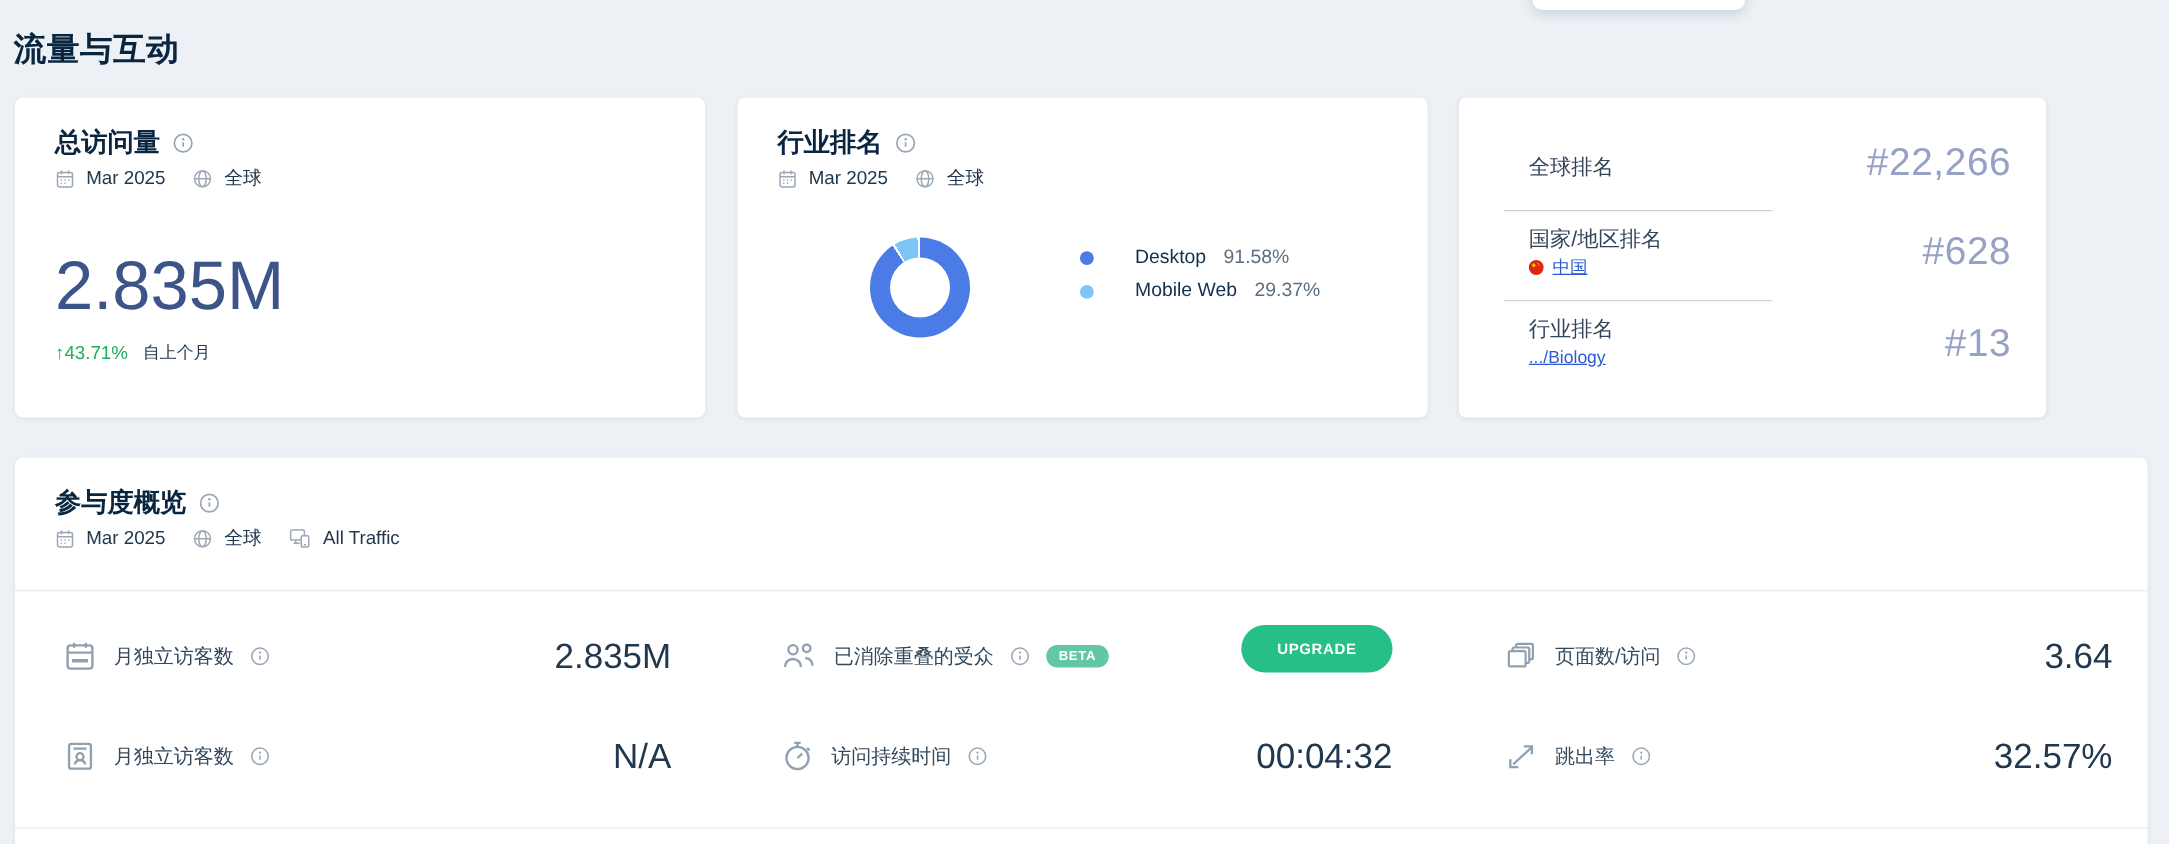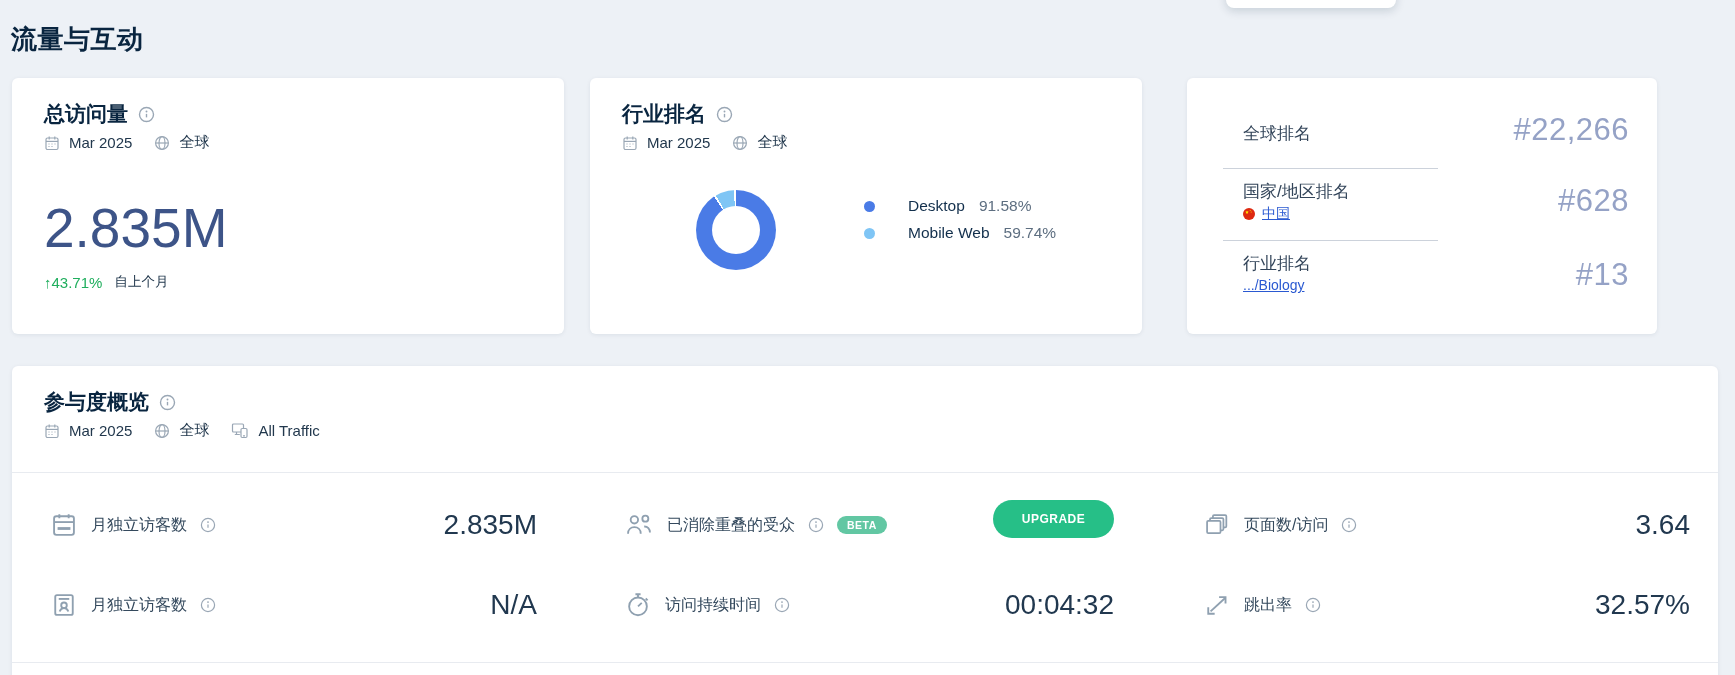--- a/index.html
+++ b/index.html
@@ -16,21 +16,21 @@
   .float-pill{
     position:absolute;left:1226px;top:-18px;width:170px;height:26px;
     background:#fff;border-radius:8px;box-shadow:0 3px 10px rgba(9,37,64,.16);
   }
   .card{
     position:absolute;background:#fff;border-radius:6px;
     box-shadow:0 1px 4px rgba(9,37,64,.08);
   }
   #card-visits{left:12px;top:78px;width:552px;height:256px;}
   #card-devices{left:590px;top:78px;width:552px;height:256px;}
-  #card-rank{left:1167px;top:78px;width:470px;height:256px;margin-left:20px;}
+  #card-rank{left:1167px;top:78px;width:470px;height:256px;}
   #card-engagement{left:12px;top:366px;width:1706px;height:324px;border-bottom-left-radius:0;border-bottom-right-radius:0;}
 
   .card-head{position:absolute;left:32px;top:22px;display:flex;align-items:center;gap:10px;}
   .card-title{font-size:21px;font-weight:700;color:#092540;}
   .meta-row{position:absolute;left:32px;top:55px;display:flex;align-items:center;gap:9px;font-size:15px;color:#22384d;}
   .meta-row .sep{width:4px;}
   svg.ic{display:block;}
 
   
   .big-number{position:absolute;left:32px;top:122px;font-size:55px;line-height:56px;color:#3d5488;}
@@ -152,21 +152,21 @@
 
   <div class="legend">
     <div class="legend-item">
       <span class="legend-dot" style="background: rgb(74, 123, 230);"></span>
       <span class="legend-label">Desktop</span>
       <span class="legend-val">91.58%</span>
     </div>
     <div class="legend-item">
       <span class="legend-dot" style="background: rgb(127, 197, 245);"></span>
       <span class="legend-label">Mobile Web</span>
-      <span class="legend-val">59.74%</span>
+      <span class="legend-val">29.37%</span>
     </div>
   </div>
 </div>
 
 <div class="card" id="card-rank">
   <div class="rank-label" style="top:44px;">全球排名</div>
   <div class="rank-value" style="top:34px;">#22,266</div>
   <div class="rank-div" style="top:90px;"></div>
 
   <div class="rank-label" style="top:102px;">国家/地区排名</div>

